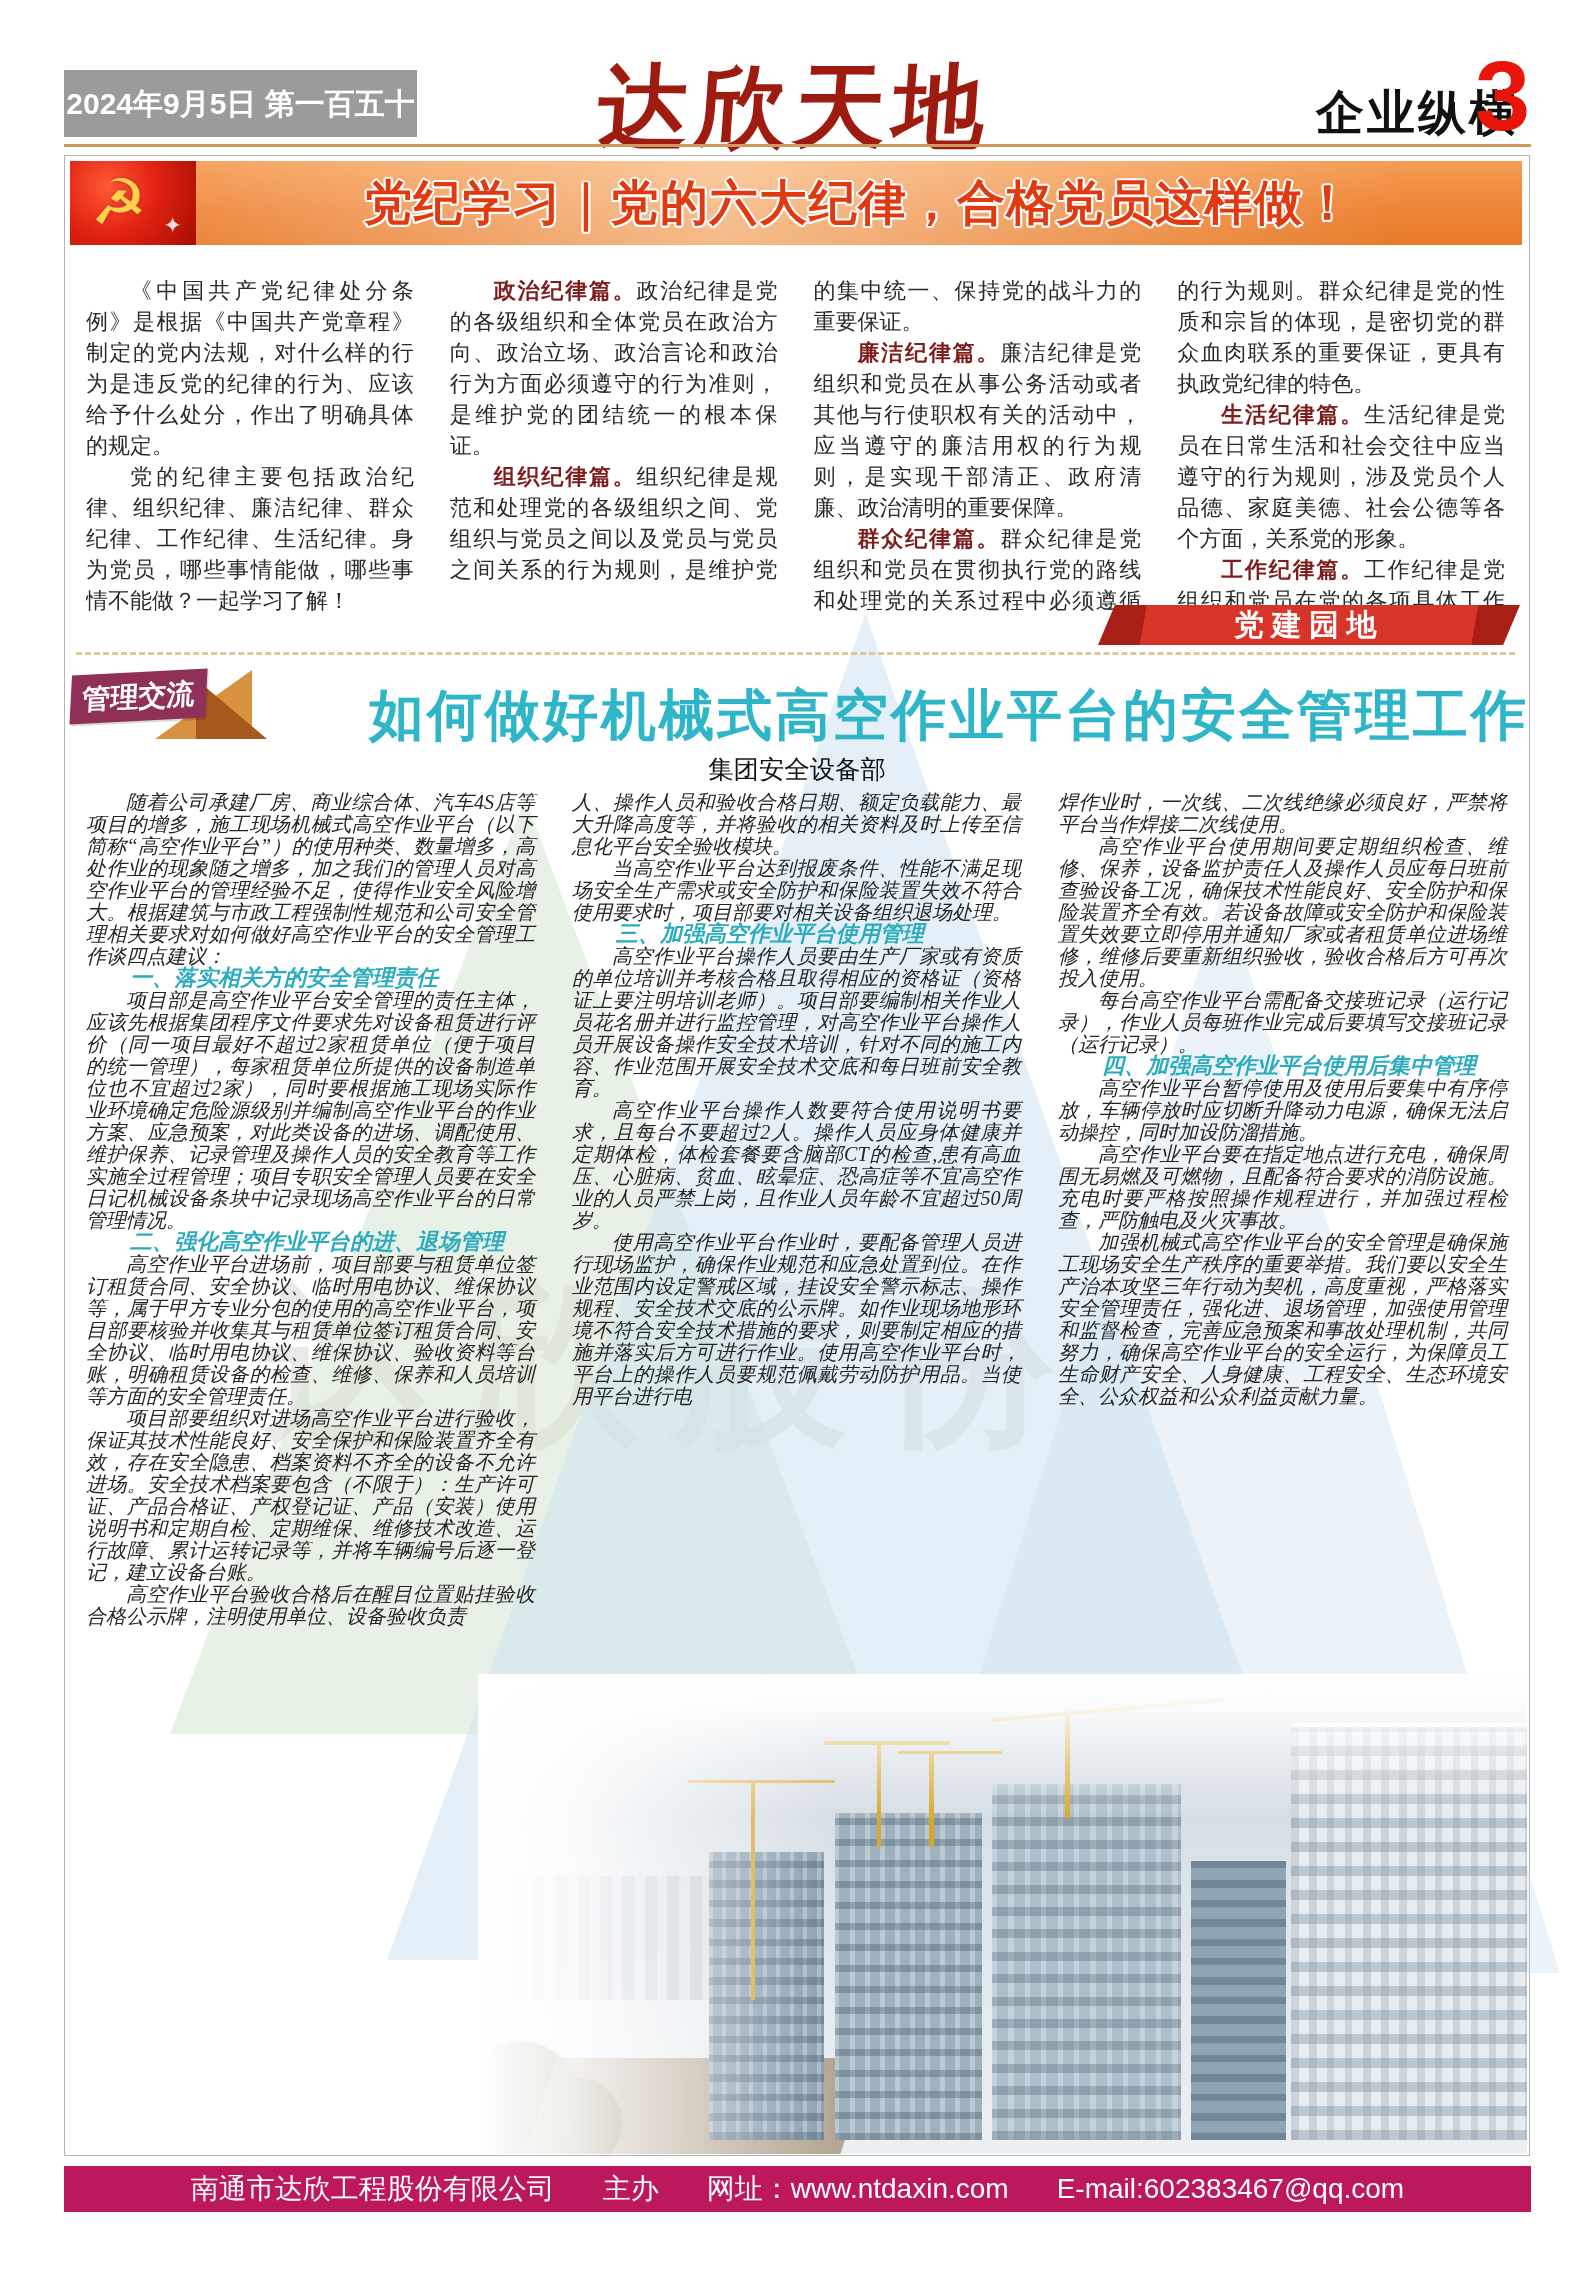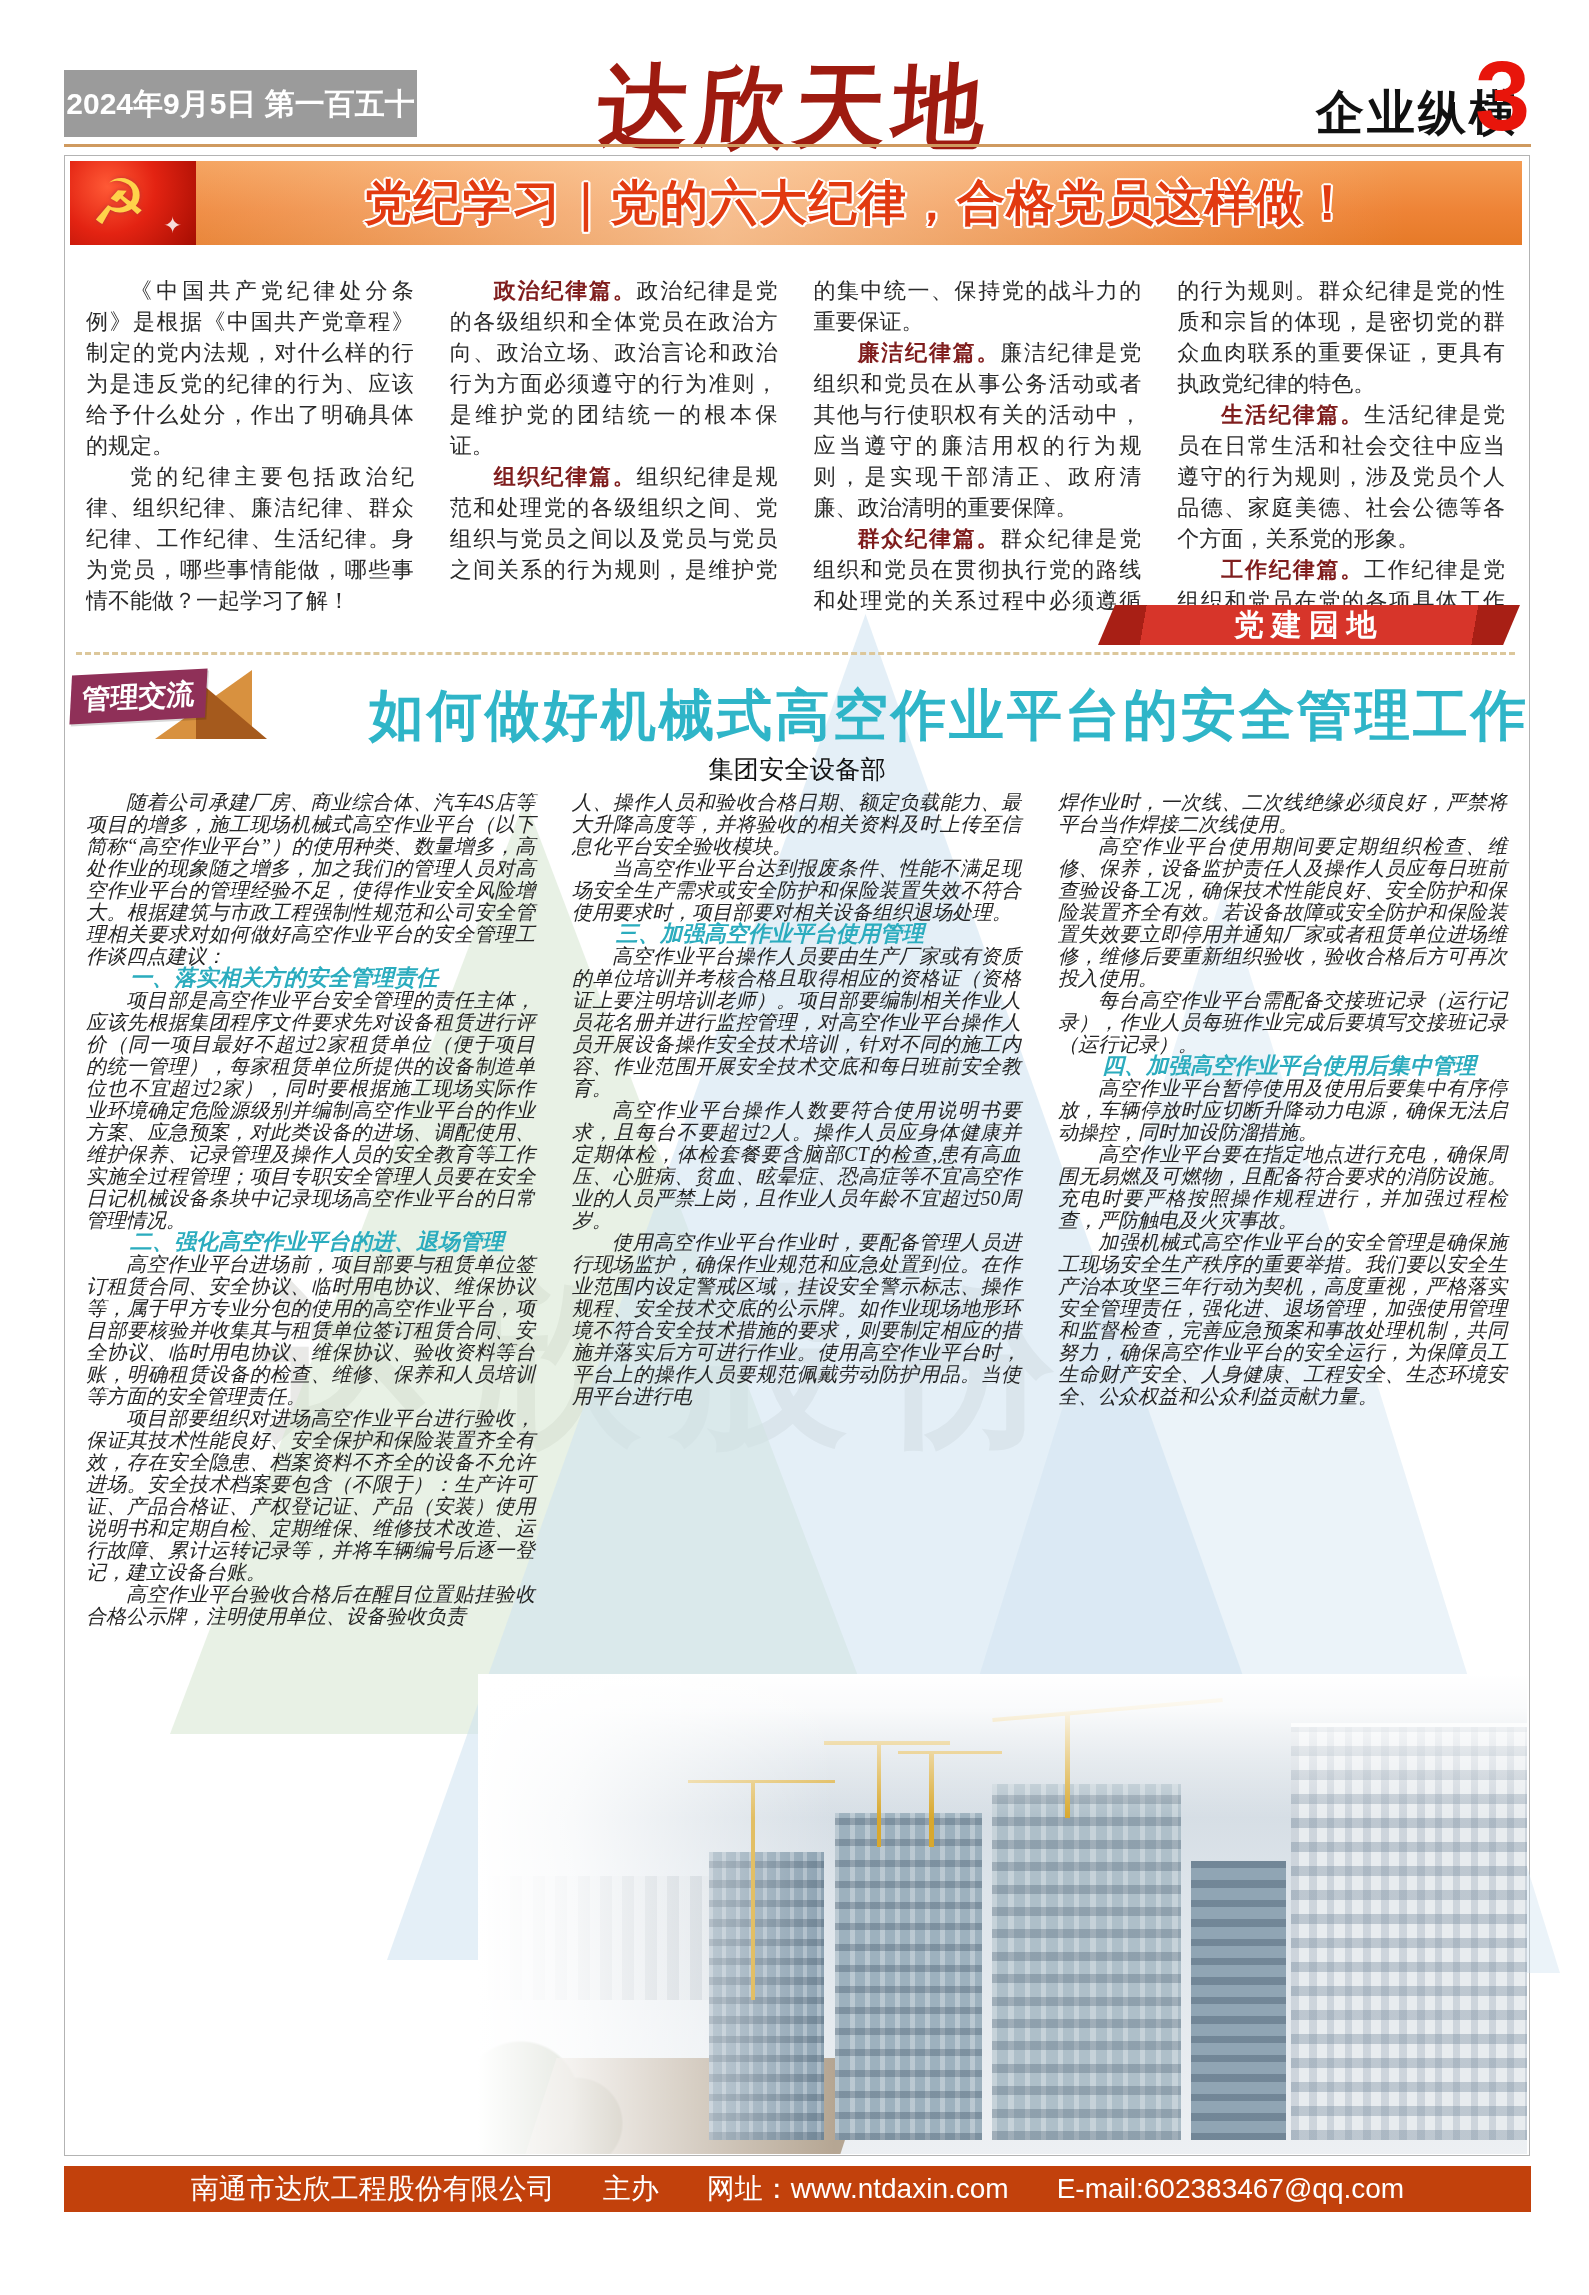--- a/index.html
+++ b/index.html
@@ -113,21 +113,21 @@
   .cm4{left:56%;top:8%;height:22%;}
   .crane-jib{position:absolute;height:3.7px;background:#d8a82e;}
   .cj1{left:20%;top:22%;width:14%;}
   .cj2{left:33%;top:14%;width:12%;}
   .cj3{left:40%;top:16%;width:10%;}
   .cj4{left:49%;top:7%;width:22%;transform:rotate(-5deg);}
   .p-fade-left{position:absolute;inset:0;background:linear-gradient(90deg,#fff 0%,rgba(255,255,255,.85) 9%,rgba(255,255,255,0) 34%);}
   .p-fade-top{position:absolute;inset:0;background:linear-gradient(180deg,#fff 0%,rgba(255,255,255,.9) 7%,rgba(255,255,255,0) 30%);}
 
   
-  .footer{position:absolute;left:64px;top:2166px;width:1467px;height:46px;background:#c2410c;color:#fff;
+  .footer{position:absolute;left:64px;top:2166px;width:1467px;height:46px;background:#be185d;color:#fff;
           display:flex;align-items:center;justify-content:center;gap:48px;font-size:28px;
           font-family:"Liberation Sans","DejaVu Sans",sans-serif;}
 </style>
 </head>
 <body>
 
 <div class="page">
 
   <div class="date-box">2024年9月5日 第一百五十五期</div>
   <div class="masthead">达欣天地</div>

